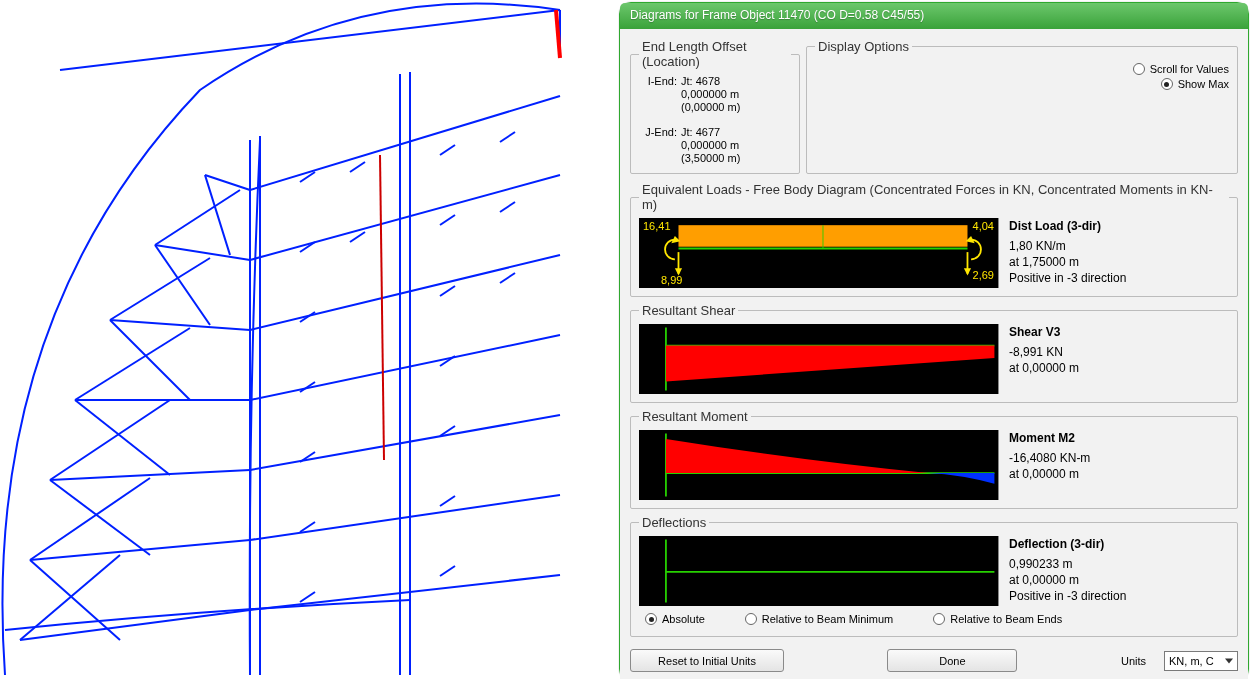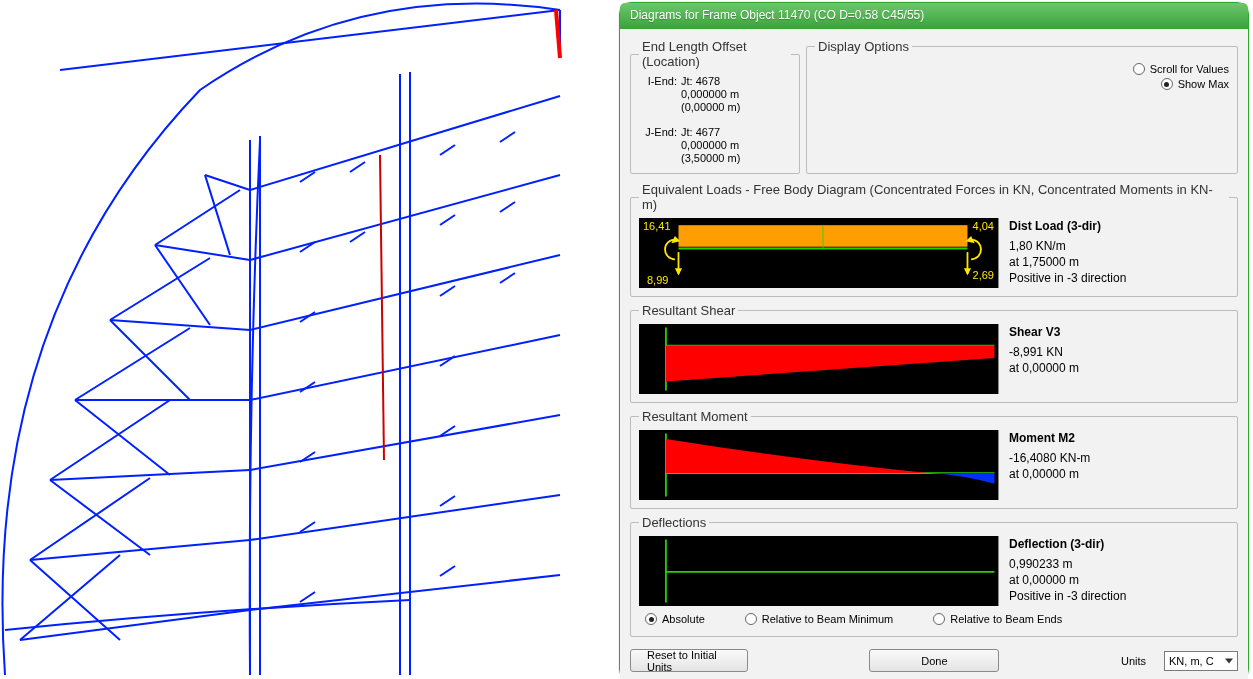--- a/index.html
+++ b/index.html
@@ -161,21 +161,21 @@
     background: linear-gradient(#fafafa, #e4e4e4);
     height: 23px;
     font-size: 11px;
     font-family: inherit;
     padding: 0 16px;
     border-radius: 3px;
     display: inline-flex;
     align-items: center;
     justify-content: center;
   }
-  .btn.reset { width: 118px; }
+  .btn.reset { width: 154px; text-align: center; }
   .btn.done { width: 130px; }
   .spacer { flex: 1; }
   .units-label { margin-right: 6px; }
 </style>
 </head>
 <body>
 
 <div class="structure-pane">
   <svg viewBox="0 0 610 679">
     <g stroke="#0020ff" stroke-width="2" fill="none">
@@ -312,21 +312,21 @@
 
               <path d="M 370 20 A 11 11 0 1 1 370 42" stroke="#ffe600" stroke-width="2" fill="none"></path>
               <polygon points="370,16 364,22 374,24" fill="#ffe600"></polygon>
 
               <line x1="44" y1="34" x2="44" y2="58" stroke="#ffe600" stroke-width="2"></line>
               <polygon points="44,60 40,52 48,52" fill="#ffe600"></polygon>
               <line x1="366" y1="34" x2="366" y2="58" stroke="#ffe600" stroke-width="2"></line>
               <polygon points="366,60 362,52 370,52" fill="#ffe600"></polygon>
             </svg>
             <span class="num" style="left:4px; top:2px;">16,41</span>
-            <span class="num" style="left:8px; bottom:2px;">8,99</span>
+            <span class="num" style="left:22px; bottom:2px;">8,99</span>
             <span class="num" style="right:4px; top:2px;">4,04</span>
             <span class="num" style="right:4px; bottom:7px;">2,69</span>
           </div>
           <div class="side-info">
             <div class="sec-title">Dist Load (3-dir)</div>
             <div>1,80 KN/m</div>
             <div>at 1,75000 m</div>
             <div>Positive in -3 direction</div>
           </div>
         </div>

